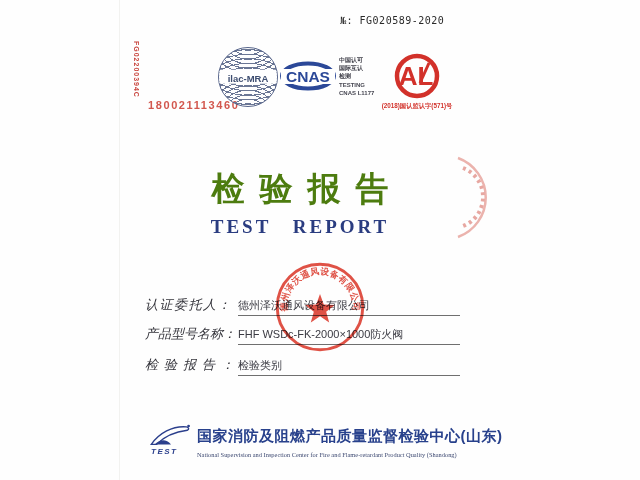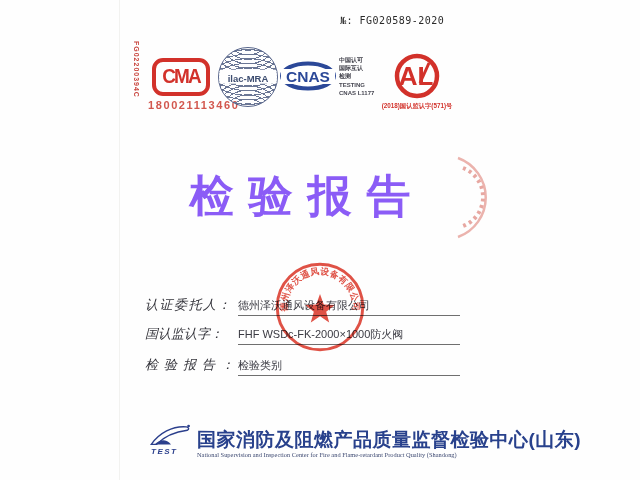--- a/index.html
+++ b/index.html
@@ -32,21 +32,21 @@
   .cnas{position:absolute;left:280px;top:59px;width:56px;height:36px;}
   .cnas-info{position:absolute;left:339px;top:56px;width:55px;font-size:6px;line-height:8.2px;
              color:#3c3c46;font-weight:bold;}
   .cnas-info .en{font-weight:bold;color:#474752;}
   .cal{position:absolute;left:393px;top:52px;width:48px;height:48px;}
   .cal-caption{position:absolute;left:370px;top:102px;width:94px;text-align:center;font-size:6.3px;
                font-weight:bold;color:#d2312a;}
 
   
   .title-cn{position:absolute;left:130px;top:167px;width:340px;text-align:center;
-            font-size:44px;font-weight:bold;color:#8b5cf6;letter-spacing:15px;padding-left:15px;
+            font-size:33px;font-weight:bold;color:#4d7c0f;letter-spacing:15px;padding-left:15px;
             box-sizing:border-box;}
   .title-en{position:absolute;left:130px;top:216px;width:340px;text-align:center;
             font-family:"Liberation Serif",serif;font-size:19px;font-weight:bold;color:#2a3c80;
             letter-spacing:3px;word-spacing:14px;}
 
   
   .partial-seal{position:absolute;left:447px;top:150px;width:55px;height:95px;opacity:0.75;}
 
   
   .field{position:absolute;left:145px;white-space:nowrap;}
@@ -59,38 +59,35 @@
   .f1{top:296px;} .f2{top:325px;} .f3{top:356px;}
 
   
   .seal{position:absolute;left:274px;top:261px;width:92px;height:92px;opacity:0.9;
         mix-blend-mode:multiply;}
 
   
   .footer-logo{position:absolute;left:148px;top:423px;width:46px;height:24px;}
   .footer-logo-text{position:absolute;left:151px;top:447px;font-size:8px;font-weight:bold;
                     font-style:italic;color:#2b3f8c;letter-spacing:1.5px;}
-  .footer-cn{position:absolute;left:197px;top:427px;font-size:19px;font-weight:bold;
+  .footer-cn{position:absolute;left:197px;top:427px;font-size:15px;font-weight:bold;
              color:#28418c;letter-spacing:0.5px;}
   .footer-en{position:absolute;left:197px;top:451px;font-family:"Liberation Serif",serif;
              font-size:6.4px;color:#3e4a72;}
 </style>
 </head>
 <body>
 
 <div class="page">
   <div class="page-edge"></div>
 
   <div class="report-no">№: FG020589-2020</div>
 
   <div class="side-code">FG02200394C</div>
 
-  <div class="cma-box">
-    <span class="cma-text">CMA</span>
-  </div>
   <div class="cma-number">180021113460</div>
 
   <div class="ilac">
     <div class="ilac-band">
       <span class="ilac-text">ilac-MRA</span>
     </div>
   </div>
 
   <svg class="cnas" viewBox="0 0 56 36">
     <ellipse cx="28" cy="17" rx="26" ry="12.5" fill="#ffffff" stroke="#2b4898" stroke-width="4"></ellipse>
@@ -107,31 +104,32 @@
   </div>
 
   <svg class="cal" viewBox="0 0 48 48">
     <circle cx="24" cy="24" r="20" fill="none" stroke="#d2312a" stroke-width="4.5"></circle>
     <text x="23" y="33" text-anchor="middle" font-size="26" font-weight="bold" fill="#d2312a" font-family="Liberation Sans, sans-serif">AL</text>
     <line x1="27" y1="31" x2="36" y2="11" stroke="#d2312a" stroke-width="3"></line>
   </svg>
   <div class="cal-caption">(2018)国认监认字(571)号</div>
 
   <div class="title-cn">检验报告</div>
+  <div class="title-en">TEST REPORT</div>
 
   <svg class="partial-seal" viewBox="0 0 55 95">
     <path d="M11,8 A42,42 0 0 1 11,87" fill="none" stroke="#e59a93" stroke-width="2.5"></path>
     <path d="M16,18 A31,31 0 0 1 16,76" fill="none" stroke="#e08b83" stroke-width="4" stroke-dasharray="3,3.5"></path>
   </svg>
 
   <div class="field f1">
     <span class="flabel sp5">认证委托人：</span><span class="fvalue">德州泽沃通风设备有限公司</span>
   </div>
   <div class="field f2">
-    <span class="flabel">国认监认字：</span><span class="fvalue">FHF WSDc-FK-2000×1000防火阀</span>
+    <span class="flabel">产品型号名称：</span><span class="fvalue">FHF WSDc-FK-2000×1000防火阀</span>
   </div>
   <div class="field f3">
     <span class="flabel sp4">检验报告：</span><span class="fvalue">检验类别</span>
   </div>
 
   <svg class="seal" viewBox="0 0 100 100">
     <defs>
       <path id="sealArc" d="M15,59 A36,36 0 1 1 85,59" fill="none"></path>
     </defs>
     <circle cx="50" cy="50" r="46.5" fill="none" stroke="#dd3f32" stroke-width="3.2"></circle>

